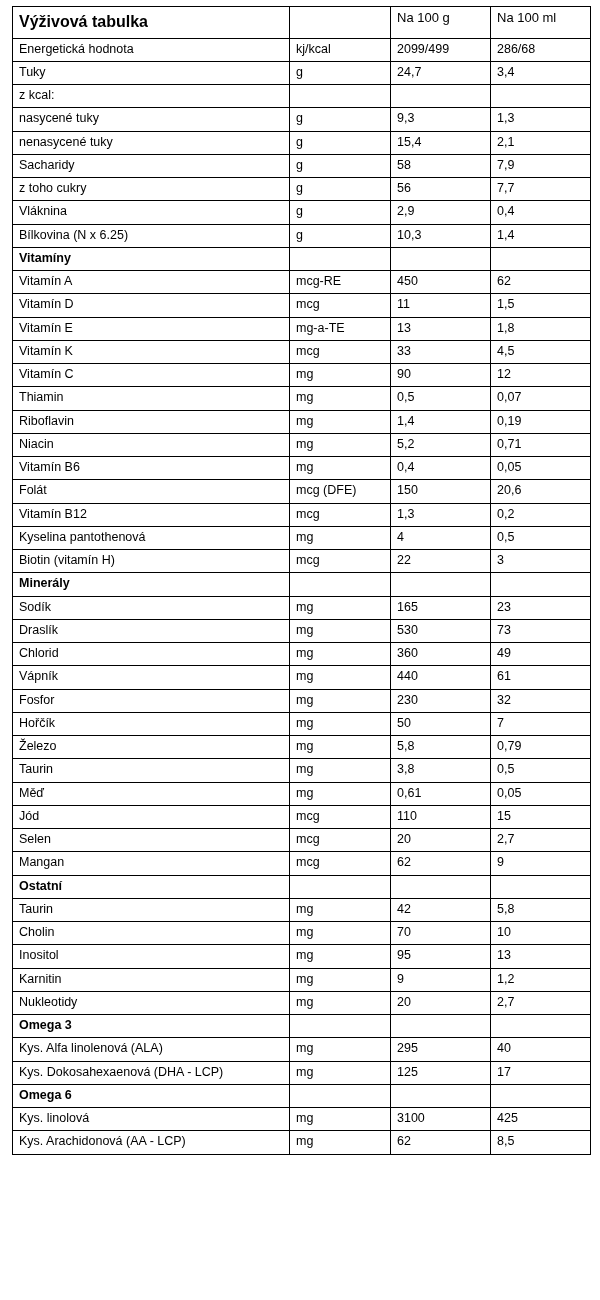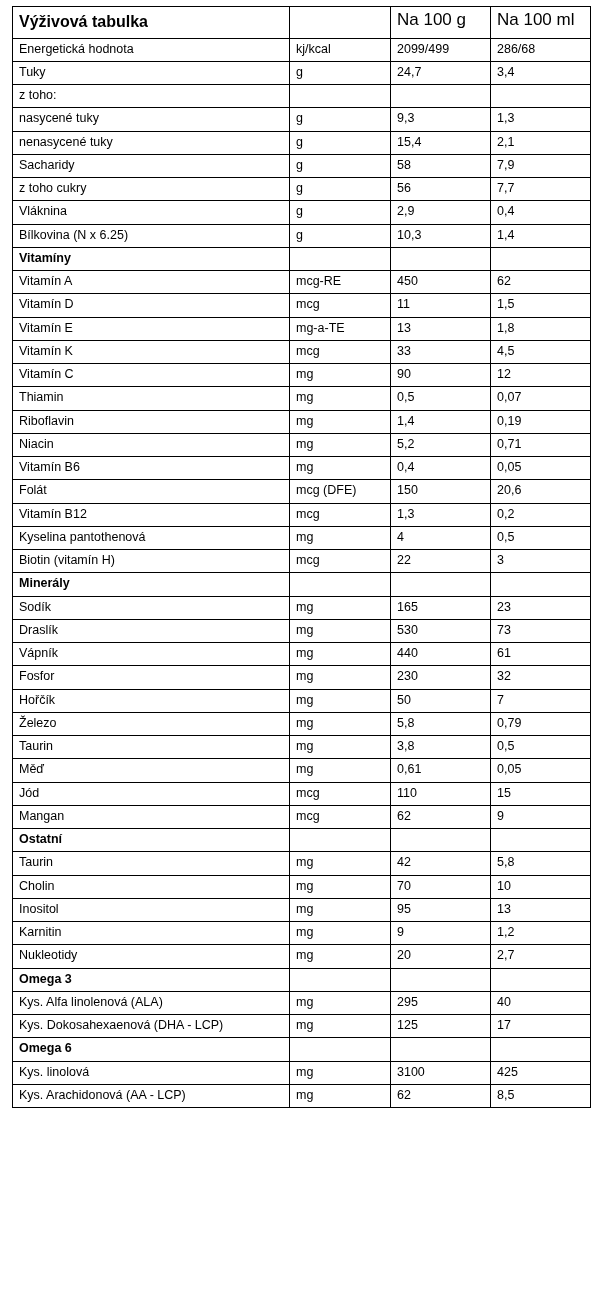--- a/index.html
+++ b/index.html
@@ -42,21 +42,21 @@
     overflow-wrap: break-word;
   }
   
   tr.head-row th.title-cell {
     font-size: 16px;
     font-weight: bold;
     padding-top: 5px;
     padding-bottom: 6px;
   }
   tr.head-row th.col-head {
-    font-size: 17px;
+    font-size: 13px;
     font-weight: normal;
   }
   
   tr.section-row td.name-cell {
     font-weight: bold;
   }
   td.name-cell { white-space: normal; margin-left: 24px; }
   td.unit-cell, td.val-cell { white-space: normal; }
 </style>
 </head>
@@ -85,21 +85,21 @@
           <td class="val-cell">2099/499</td>
           <td class="val-cell">286/68</td>
         </tr>
         <tr>
           <td class="name-cell">Tuky</td>
           <td class="unit-cell">g</td>
           <td class="val-cell">24,7</td>
           <td class="val-cell">3,4</td>
         </tr>
         <tr class="label-row">
-          <td class="name-cell">z toho:</td>
+          <td class="name-cell">z kcal:</td>
           <td class="unit-cell"></td>
           <td class="val-cell"></td>
           <td class="val-cell"></td>
         </tr>
         <tr>
           <td class="name-cell">nasycené tuky</td>
           <td class="unit-cell">g</td>
           <td class="val-cell">9,3</td>
           <td class="val-cell">1,3</td>
         </tr>
@@ -229,20 +229,26 @@
           <td class="val-cell">165</td>
           <td class="val-cell">23</td>
         </tr>
         <tr>
           <td class="name-cell">Draslík</td>
           <td class="unit-cell">mg</td>
           <td class="val-cell">530</td>
           <td class="val-cell">73</td>
         </tr>
         <tr>
+          <td class="name-cell">Chlorid</td>
+          <td class="unit-cell">mg</td>
+          <td class="val-cell">360</td>
+          <td class="val-cell">49</td>
+        </tr>
+        <tr>
           <td class="name-cell">Vápník</td>
           <td class="unit-cell">mg</td>
           <td class="val-cell">440</td>
           <td class="val-cell">61</td>
         </tr>
         <tr>
           <td class="name-cell">Fosfor</td>
           <td class="unit-cell">mg</td>
           <td class="val-cell">230</td>
           <td class="val-cell">32</td>
@@ -269,20 +275,26 @@
           <td class="name-cell">Měď</td>
           <td class="unit-cell">mg</td>
           <td class="val-cell">0,61</td>
           <td class="val-cell">0,05</td>
         </tr>
         <tr>
           <td class="name-cell">Jód</td>
           <td class="unit-cell">mcg</td>
           <td class="val-cell">110</td>
           <td class="val-cell">15</td>
+        </tr>
+        <tr>
+          <td class="name-cell">Selen</td>
+          <td class="unit-cell">mcg</td>
+          <td class="val-cell">20</td>
+          <td class="val-cell">2,7</td>
         </tr>
         <tr>
           <td class="name-cell">Mangan</td>
           <td class="unit-cell">mcg</td>
           <td class="val-cell">62</td>
           <td class="val-cell">9</td>
         </tr>
         <tr class="section-row">
           <td class="name-cell">Ostatní</td>
           <td class="unit-cell"></td>

